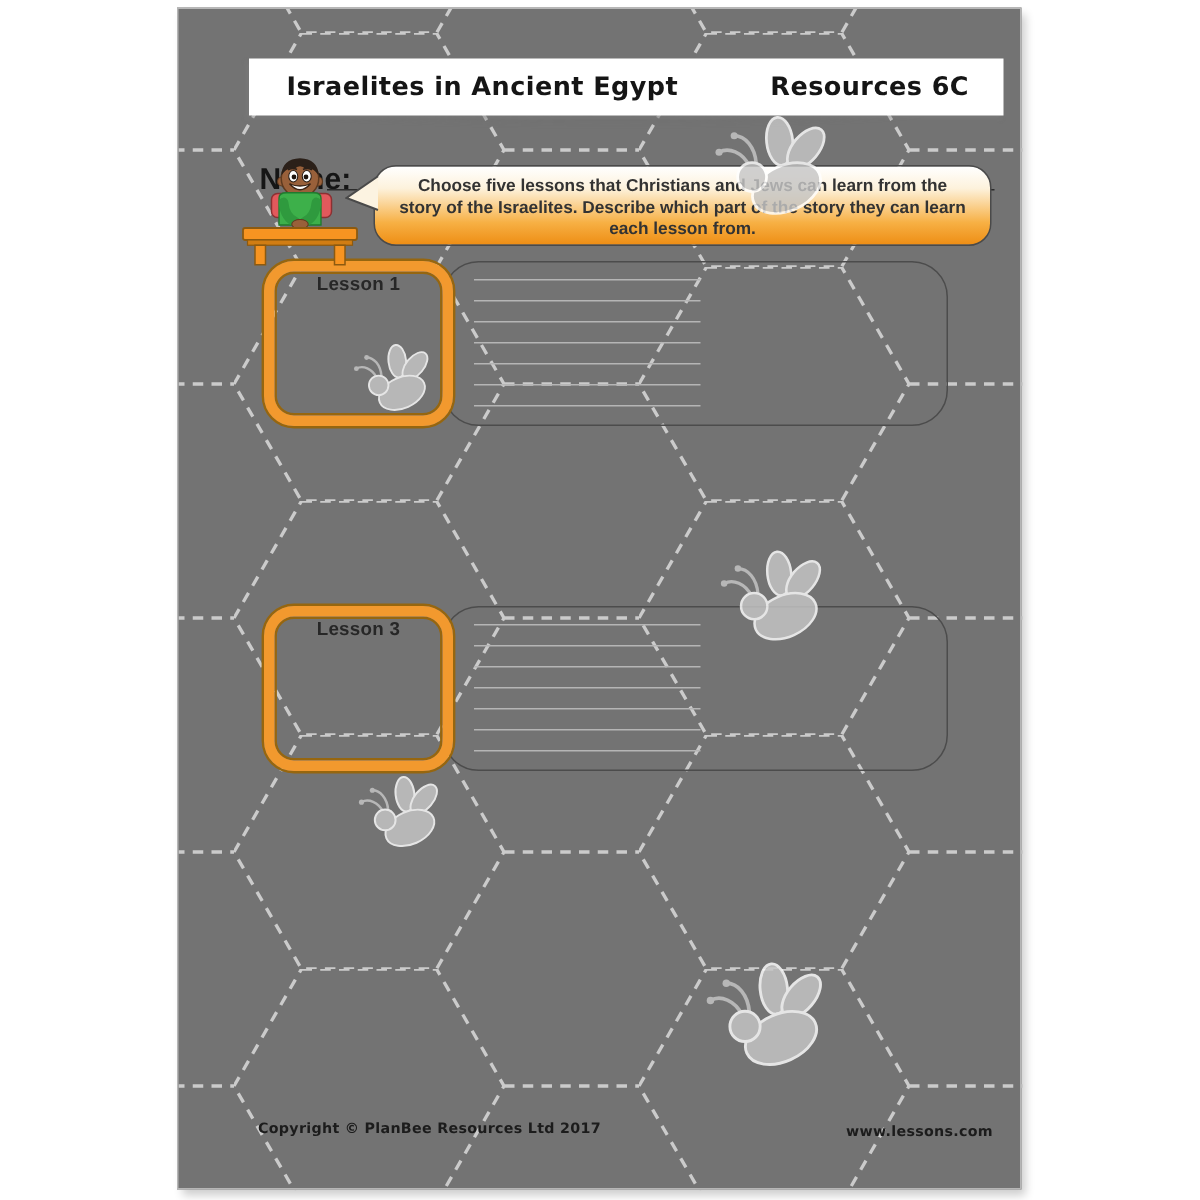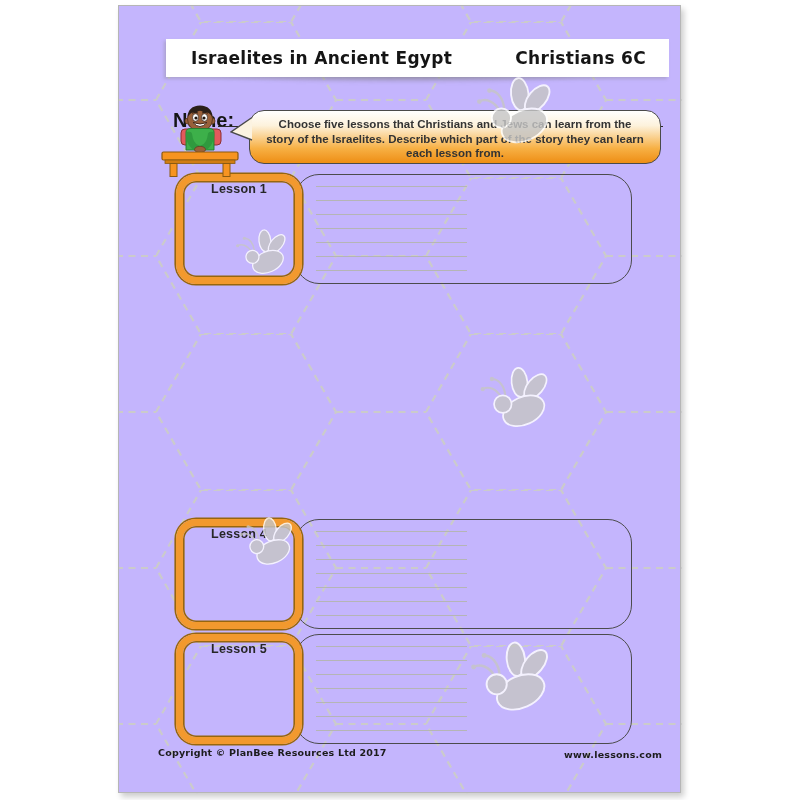--- a/index.html
+++ b/index.html
@@ -1,20 +1,20 @@
 <!DOCTYPE html>
 <html><head>
 <meta charset="utf-8">
 <style>
   html,body{margin:0;padding:0;background:#ffffff;}
   *{box-sizing:border-box;}
   #root{position:relative;width:800px;height:800px;background:#ffffff;overflow:hidden;
         font-family:"Liberation Sans",sans-serif;}
   
-  .page{position:absolute;left:118px;top:5px;width:563px;height:788px;background:#c4b5fd;
+  .page{position:absolute;left:118px;top:5px;width:563px;height:788px;background:#737373;
         border:1px solid #b6b6b6;box-shadow:3px 4px 6px rgba(0,0,0,.20);}
   .hex-layer{position:absolute;left:0;top:0;z-index:1;}
   
   .title-band{position:absolute;left:47px;top:33px;width:503px;height:38px;background:#ffffff;
         z-index:15;display:flex;align-items:center;justify-content:space-between;
         padding:0 23px 0 25px;box-shadow:-2px 2px 3px rgba(130,130,130,.35);}
   .title-band .t{font-family:"DejaVu Sans",sans-serif;font-weight:bold;color:#151515;
         font-size:17px;letter-spacing:.3px;white-space:nowrap;}
   .band-shadow{position:absolute;left:47px;top:68px;width:503px;height:13px;z-index:14;
         background:radial-gradient(ellipse 62% 105% at 48% 0%,rgba(110,110,110,.55),rgba(110,110,110,0) 72%);
@@ -71,21 +71,21 @@
           <ellipse cx="72" cy="27" rx="9.5" ry="17.5" transform="rotate(40 72 27)" fill="#c6c6c6" stroke="#ffffff" stroke-width="2"></ellipse>
           <ellipse cx="58" cy="56" rx="26" ry="16.5" transform="rotate(-24 58 56)" fill="#c6c6c6" stroke="#ffffff" stroke-width="2"></ellipse>
           <circle cx="33" cy="48" r="10.5" fill="#c6c6c6" stroke="#ffffff" stroke-width="2"></circle>
         </symbol>
       </defs>
       <rect width="563" height="788" fill="url(#hexpat)"></rect>
     </svg>
 
     <div class="title-band">
       <span class="t">Israelites in Ancient Egypt</span>
-      <span class="t">Christians 6C</span>
+      <span class="t">Resources 6C</span>
     </div>
     <div class="band-shadow"></div>
 
     <div class="field-row">
       <span class="field-label" style="left:54px;">Name:</span>
       <span class="write-line" style="left:99px;width:221px;"></span>
       <span class="field-label" style="left:322px;">Date:</span>
       <span class="write-line" style="left:364px;width:180px;"></span>
     </div>
 
@@ -125,47 +125,35 @@
           <div class="answer-line" style="top: 12px;"></div>
           <div class="answer-line" style="top: 26px;"></div>
           <div class="answer-line" style="top: 40px;"></div>
           <div class="answer-line" style="top: 54px;"></div>
           <div class="answer-line" style="top: 68px;"></div>
           <div class="answer-line" style="top: 82px;"></div>
           <div class="answer-line" style="top: 96px;"></div>
           <div class="lesson-box"></div>
           <div class="lesson-label">Lesson 1</div>
         </div>
-        <div class="row" style="top: 513px;">
+        <div class="row" style="top: 398px;">
           <div class="answer-panel"></div>
           <div class="answer-line" style="top: 12px;"></div>
           <div class="answer-line" style="top: 26px;"></div>
           <div class="answer-line" style="top: 40px;"></div>
           <div class="answer-line" style="top: 54px;"></div>
           <div class="answer-line" style="top: 68px;"></div>
           <div class="answer-line" style="top: 82px;"></div>
           <div class="answer-line" style="top: 96px;"></div>
           <div class="lesson-box"></div>
-          <div class="lesson-label">Lesson 4</div>
-        </div>
-        <div class="row" style="top: 628px;">
-          <div class="answer-panel"></div>
-          <div class="answer-line" style="top: 12px;"></div>
-          <div class="answer-line" style="top: 26px;"></div>
-          <div class="answer-line" style="top: 40px;"></div>
-          <div class="answer-line" style="top: 54px;"></div>
-          <div class="answer-line" style="top: 68px;"></div>
-          <div class="answer-line" style="top: 82px;"></div>
-          <div class="answer-line" style="top: 96px;"></div>
-          <div class="lesson-box"></div>
-          <div class="lesson-label">Lesson 5</div>
+          <div class="lesson-label">Lesson 3</div>
         </div>
       </div>
 
-    <div class="footer-text" style="left:39px;top:741px;">Copyright © PlanBee Resources Ltd 2017</div>
+    <div class="footer-text" style="left:53px;top:741px;">Copyright © PlanBee Resources Ltd 2017</div>
     <div class="footer-text" style="right:18px;top:743px;">www.lessons.com</div>
 
     <svg class="bee" style="left:352px;top:68px;" width="92" height="78">
         <use href="#bee-shape"></use>
       </svg>
     <svg class="bee" style="left:113px;top:221px;" width="62" height="53">
         <use href="#bee-shape"></use>
       </svg>
     <svg class="bee" style="left:356px;top:358px;" width="84" height="71">
         <use href="#bee-shape"></use>

